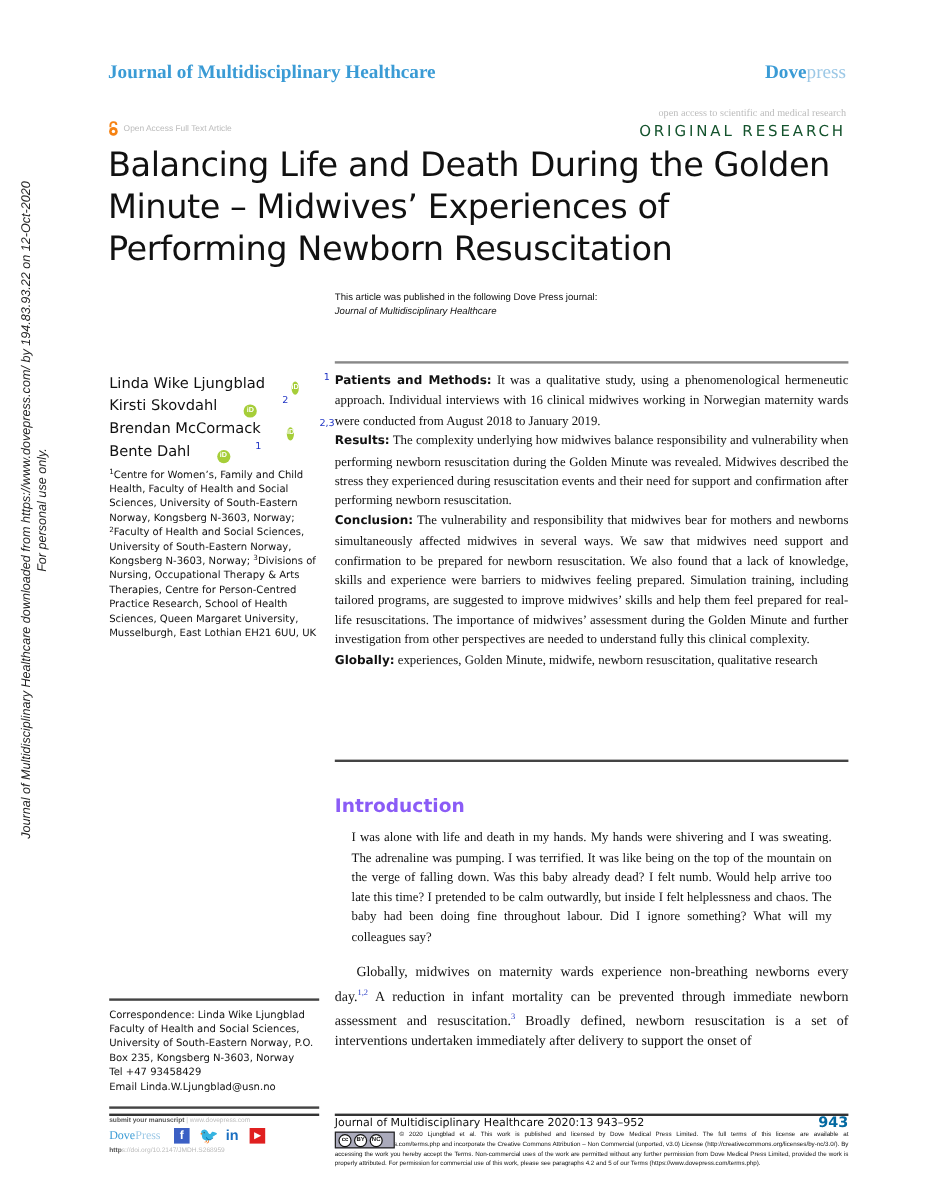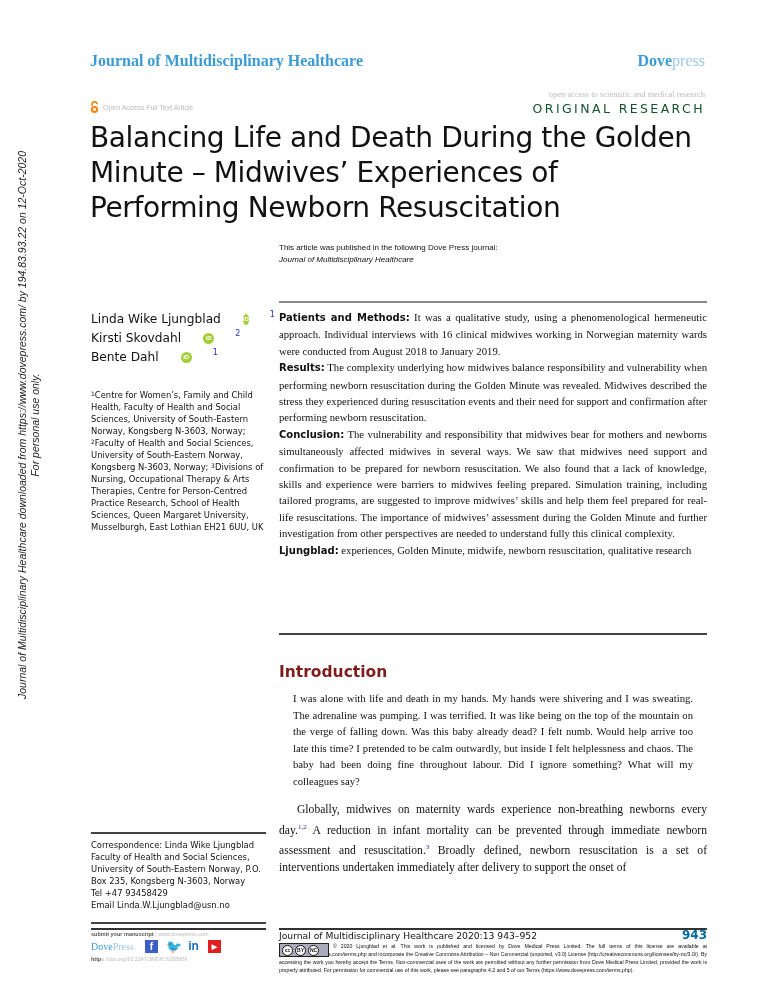--- a/index.html
+++ b/index.html
@@ -52,21 +52,21 @@
     .published {
       position: absolute; left: 279px; top: 242px;
       font-family: "Liberation Sans", sans-serif; font-size: 8px; line-height: 12px; color: #111;
     }
     .published .j { font-style: italic; }
 
     .authors {
       position: absolute; left: 91px; top: 310px; width: 180px;
       font-family: "DejaVu Sans", sans-serif; font-size: 12.2px; line-height: 19px; color: #111;
     }
-    .author { display: flex; align-items: center; white-space: nowrap; gap: 20px; }
+    .author { display: flex; align-items: flex-end; white-space: nowrap; gap: 20px; }
     .orcid {
       display: inline-block; width: 11px; height: 11px; border-radius: 50%;
       background: #a6ce39; color: #fff; font-size: 6px; line-height: 11px;
       text-align: center; margin-left: 2px; font-family: "Liberation Sans", sans-serif; font-weight: bold;
     }
     .author sup { color: #1f33c4; font-size: 8px; position: relative; top: -5px; vertical-align: baseline; margin-left: 1px; }
 
     .affil {
       position: absolute; left: 91px; top: 389px; width: 185px;
       font-family: "DejaVu Sans", sans-serif; font-size: 8.4px; line-height: 12px; color: #111;
@@ -82,21 +82,21 @@
       text-align: justify; color: #111;
     }
     .abstract p { margin: 0; }
     .abstract .h { font-family: "DejaVu Sans", sans-serif; font-weight: bold; font-size: 10px; }
 
     .intro-rule {
       position: absolute; left: 279px; top: 633px; width: 428px; height: 1.5px; background: #444;
     }
     .section-heading {
       position: absolute; left: 279px; top: 663px;
-      font-family: "DejaVu Sans", sans-serif; font-weight: bold; font-size: 15.5px; color: #7f1d1d; text-align: center;
+      font-family: "DejaVu Sans", sans-serif; font-weight: bold; font-size: 15.5px; color: #8b5cf6; text-align: center;
     }
     .quote {
       position: absolute; left: 293px; top: 690px; width: 400px;
       font-family: "Liberation Serif", serif; font-size: 10.7px; line-height: 16.5px;
       text-align: justify; color: #111;
     }
     .body-text {
       position: absolute; left: 279px; top: 801px; width: 428px;
       font-family: "Liberation Serif", serif; font-size: 11.6px; line-height: 17.5px;
       text-align: justify; color: #111;
@@ -192,34 +192,39 @@
     <span>Linda Wike Ljungblad</span>
     <span class="orcid">iD</span>
     <sup>1</sup>
   </div>
   <div class="author">
     <span>Kirsti Skovdahl</span>
     <span class="orcid">iD</span>
     <sup>2</sup>
   </div>
   <div class="author">
+    <span>Brendan McCormack</span>
+    <span class="orcid">iD</span>
+    <sup>2,3</sup>
+  </div>
+  <div class="author">
     <span>Bente Dahl</span>
     <span class="orcid">iD</span>
     <sup>1</sup>
   </div>
 </div>
 
 <div class="affil"><sup>1</sup><span>Centre for Women’s, Family and Child Health, Faculty of Health and Social Sciences, University of South-Eastern Norway, Kongsberg N-3603, Norway; </span><sup>2</sup><span>Faculty of Health and Social Sciences, University of South-Eastern Norway, Kongsberg N-3603, Norway; </span><sup>3</sup><span>Divisions of Nursing, Occupational Therapy &amp; Arts Therapies, Centre for Person-Centred Practice Research, School of Health Sciences, Queen Margaret University, Musselburgh, East Lothian EH21 6UU, UK</span></div>
 
 <div class="abstract-rule"></div>
 <div class="abstract">
   <p><span class="h">Patients and Methods:</span><span> It was a qualitative study, using a phenomenological hermeneutic approach. Individual interviews with 16 clinical midwives working in Norwegian maternity wards were conducted from August 2018 to January 2019.</span></p>
   <p><span class="h">Results:</span><span> The complexity underlying how midwives balance responsibility and vulnerability when performing newborn resuscitation during the Golden Minute was revealed. Midwives described the stress they experienced during resuscitation events and their need for support and confirmation after performing newborn resuscitation.</span></p>
   <p><span class="h">Conclusion:</span><span> The vulnerability and responsibility that midwives bear for mothers and newborns simultaneously affected midwives in several ways. We saw that midwives need support and confirmation to be prepared for newborn resuscitation. We also found that a lack of knowledge, skills and experience were barriers to midwives feeling prepared. Simulation training, including tailored programs, are suggested to improve midwives’ skills and help them feel prepared for real-life resuscitations. The importance of midwives’ assessment during the Golden Minute and further investigation from other perspectives are needed to understand fully this clinical complexity.</span></p>
-  <p><span class="h">Ljungblad:</span><span> experiences, Golden Minute, midwife, newborn resuscitation, qualitative research</span></p>
+  <p><span class="h">Globally:</span><span> experiences, Golden Minute, midwife, newborn resuscitation, qualitative research</span></p>
 </div>
 
 <div class="intro-rule"></div>
 <h2 class="section-heading">Introduction</h2>
 <div class="quote">I was alone with life and death in my hands. My hands were shivering and I was sweating. The adrenaline was pumping. I was terrified. It was like being on the top of the mountain on the verge of falling down. Was this baby already dead? I felt numb. Would help arrive too late this time? I pretended to be calm outwardly, but inside I felt helplessness and chaos. The baby had been doing fine throughout labour. Did I ignore something? What will my colleagues say?</div>
 
 <div class="body-text">
   <p><span>Globally, midwives on maternity wards experience non-breathing newborns every day.</span><sup>1,2</sup><span> A reduction in infant mortality can be prevented through immediate newborn assessment and resuscitation.</span><sup>3</sup><span> Broadly defined, newborn resuscitation is a set of interventions undertaken immediately after delivery to support the onset of</span></p>
 </div>
 

